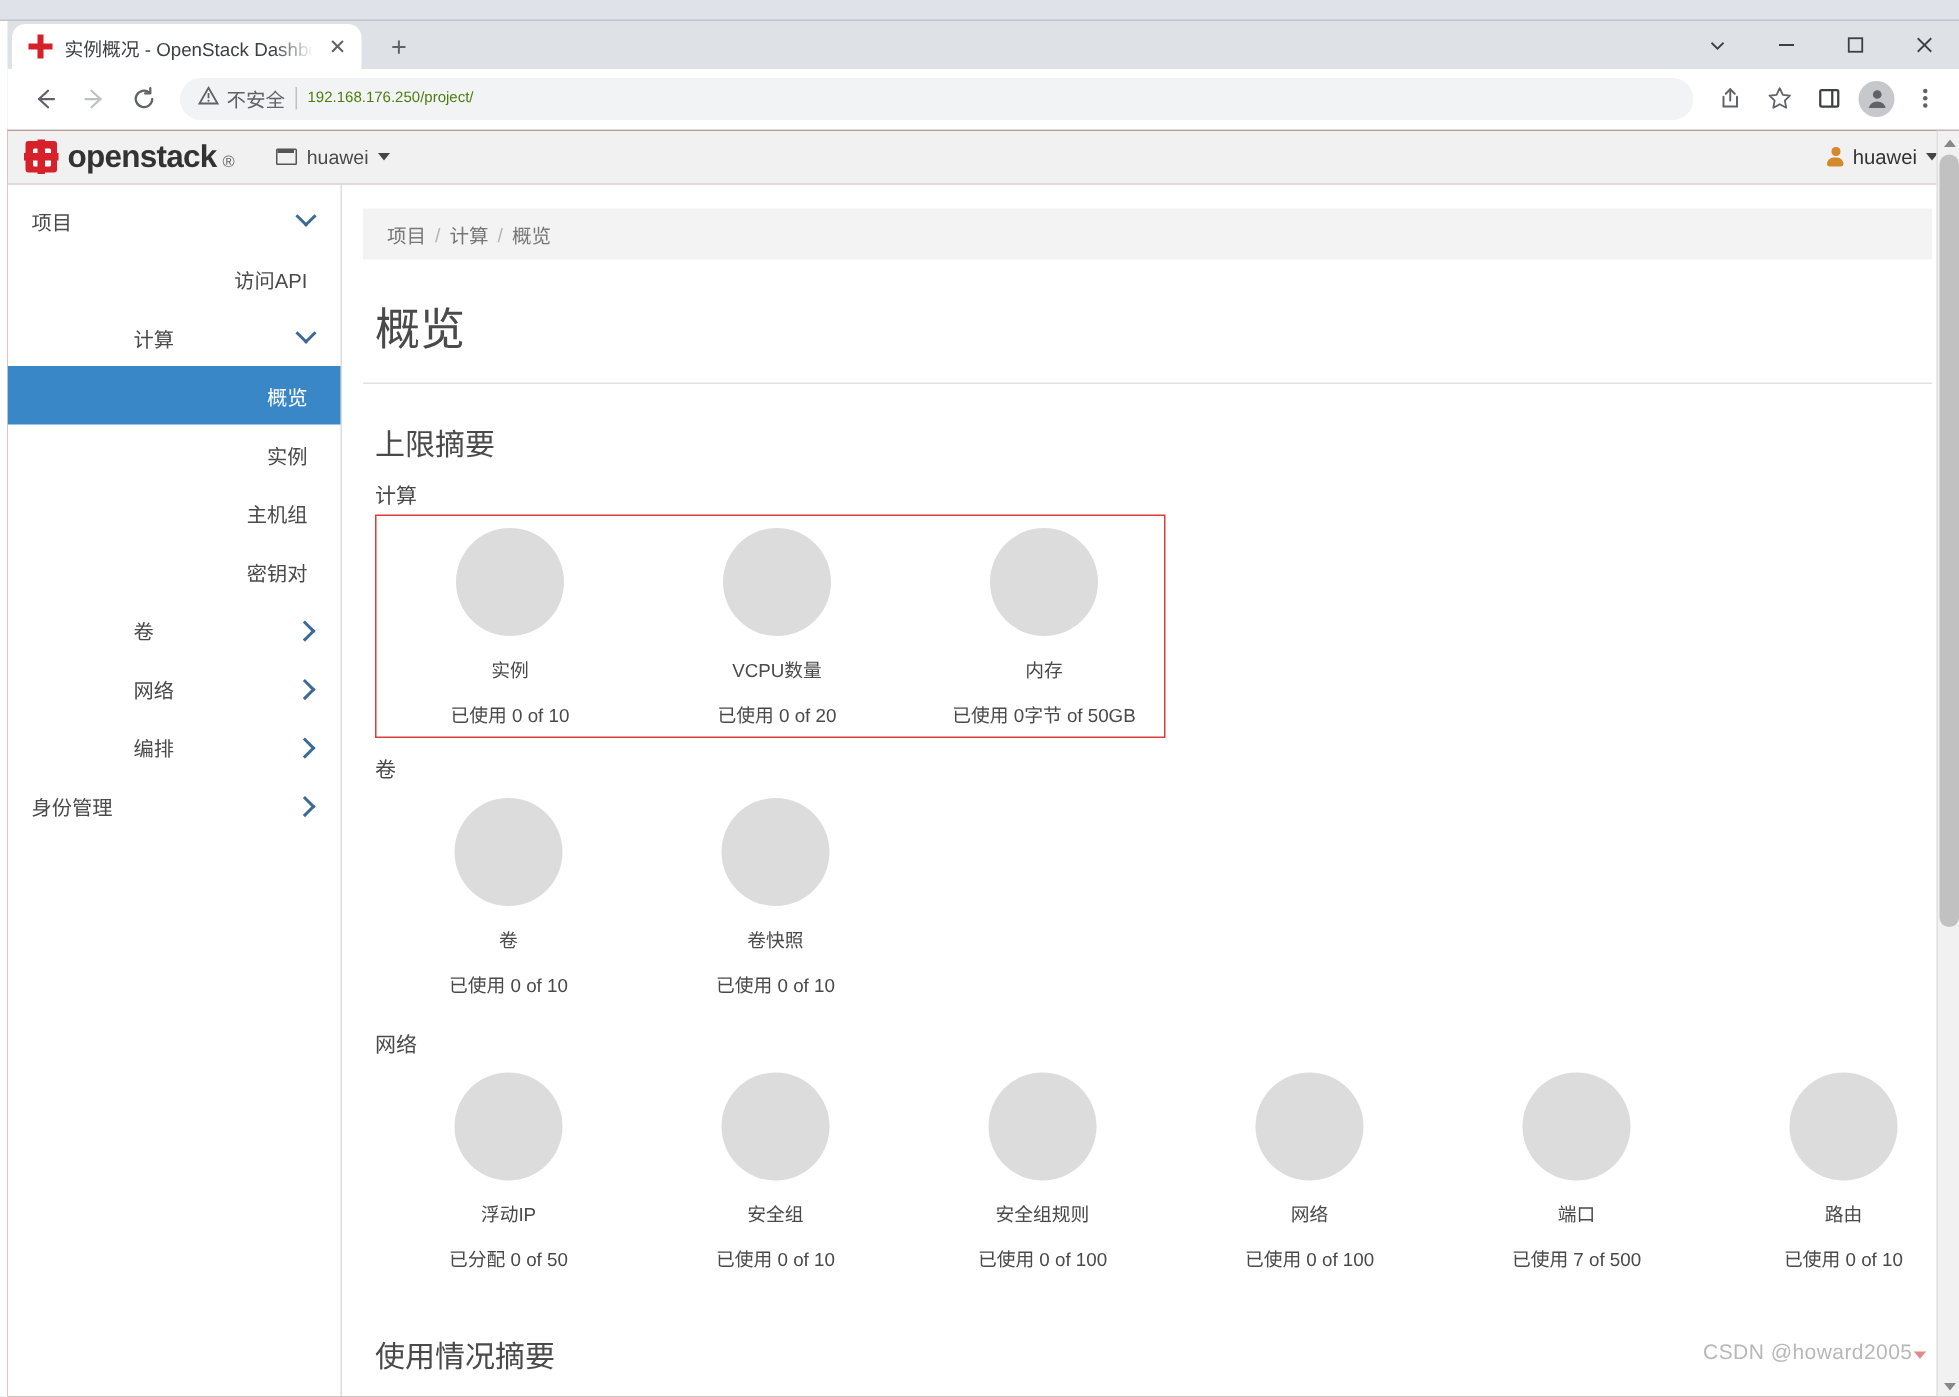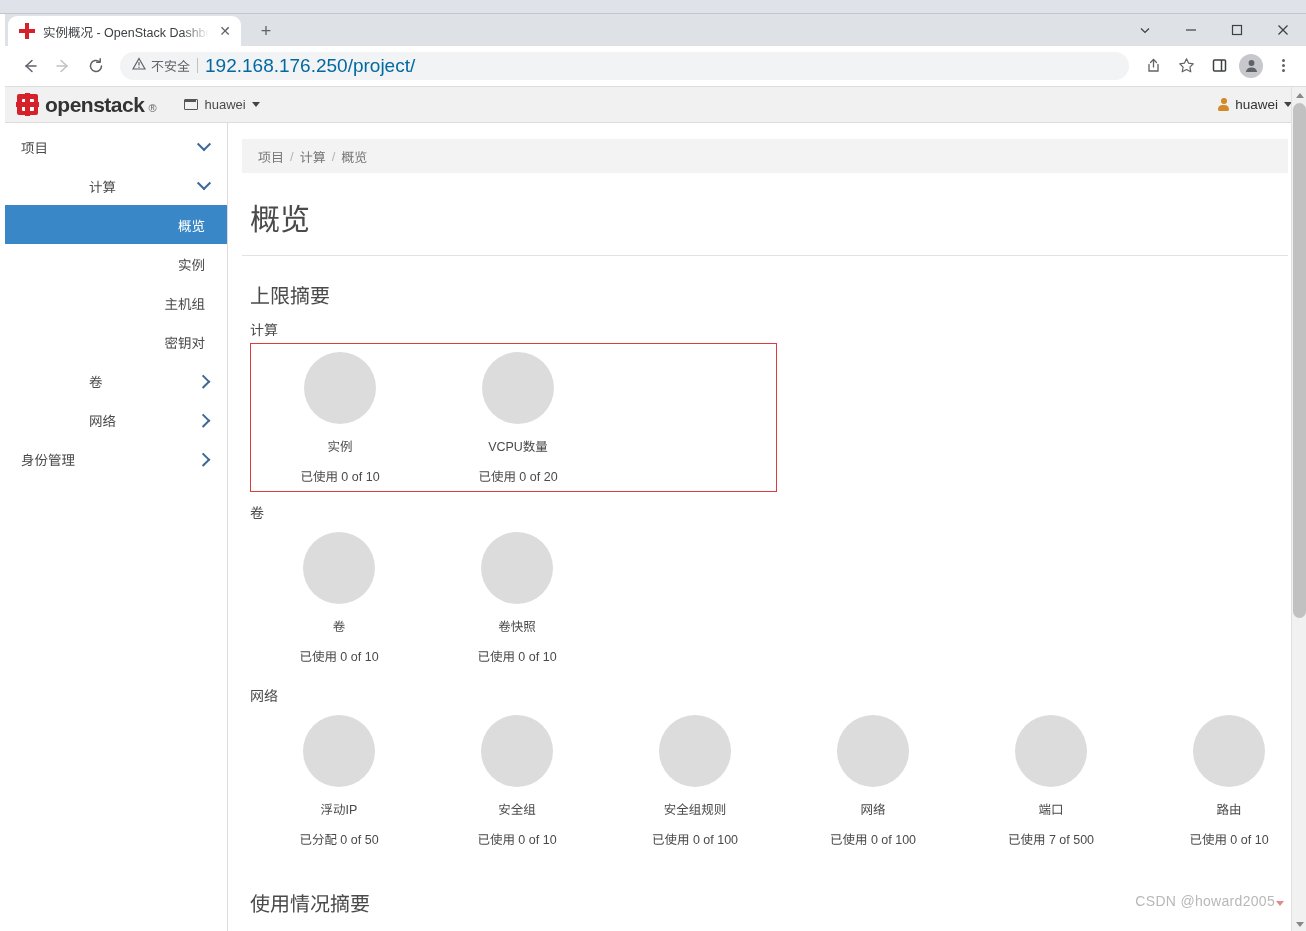--- a/index.html
+++ b/index.html
@@ -172,22 +172,22 @@
     color: #5f6368;
     font-size: 13px;
     white-space: nowrap;
     font-family: Liberation Mono, monospace;
   }
   #omnibox-sep {
     width: 1px; height: 15px;
     background: #bdc1c6;
   }
   #omnibox-url {
-    color: #0369a1;
-    font-size: 19px;
+    color: #4d7c0f;
+    font-size: 10px;
     white-space: nowrap;
   }
   #profile-avatar {
     width: 24px; height: 24px;
     border-radius: 50%;
     background: #c6c8cb;
     display: flex; align-items: center; justify-content: center;
     color: #5f6368;
     margin: 0 2px;
     cursor: pointer;
@@ -651,20 +651,23 @@
       </div>
     </div>
 
     <div id="os-body">
 
       <nav id="sidebar">
           <div class="nav-row group-l1">
             <span class="nav-label">项目</span>
             <span class="chev down"></span>
           </div>
+          <div class="nav-row leaf">
+            <span class="nav-label">访问API</span>
+          </div>
           <div class="nav-row group-l2">
             <span class="nav-label">计算</span>
             <span class="chev down"></span>
           </div>
           <div class="nav-row leaf active">
             <span class="nav-label">概览</span>
           </div>
           <div class="nav-row leaf">
             <span class="nav-label">实例</span>
           </div>
@@ -673,20 +676,24 @@
           </div>
           <div class="nav-row leaf">
             <span class="nav-label">密钥对</span>
           </div>
           <div class="nav-row group-l2">
             <span class="nav-label">卷</span>
             <span class="chev right"></span>
           </div>
           <div class="nav-row group-l2">
             <span class="nav-label">网络</span>
+            <span class="chev right"></span>
+          </div>
+          <div class="nav-row group-l2">
+            <span class="nav-label">编排</span>
             <span class="chev right"></span>
           </div>
           <div class="nav-row group-l1">
             <span class="nav-label">身份管理</span>
             <span class="chev right"></span>
           </div>
         </nav>
 
       <div id="content">
 
@@ -709,20 +716,25 @@
               <div class="quota-group boxed">
                 <div class="quota-item">
                   <div class="quota-donut"></div>
                   <div class="quota-label">实例</div>
                   <div class="quota-usage">已使用 0 of 10</div>
                 </div>
                 <div class="quota-item">
                   <div class="quota-donut"></div>
                   <div class="quota-label">VCPU数量</div>
                   <div class="quota-usage">已使用 0 of 20</div>
+                </div>
+                <div class="quota-item">
+                  <div class="quota-donut"></div>
+                  <div class="quota-label">内存</div>
+                  <div class="quota-usage">已使用 0字节 of 50GB</div>
                 </div>
               </div>
               <h3 class="sub-h">卷</h3>
               <div class="quota-group plain">
                 <div class="quota-item">
                   <div class="quota-donut"></div>
                   <div class="quota-label">卷</div>
                   <div class="quota-usage">已使用 0 of 10</div>
                 </div>
                 <div class="quota-item">

